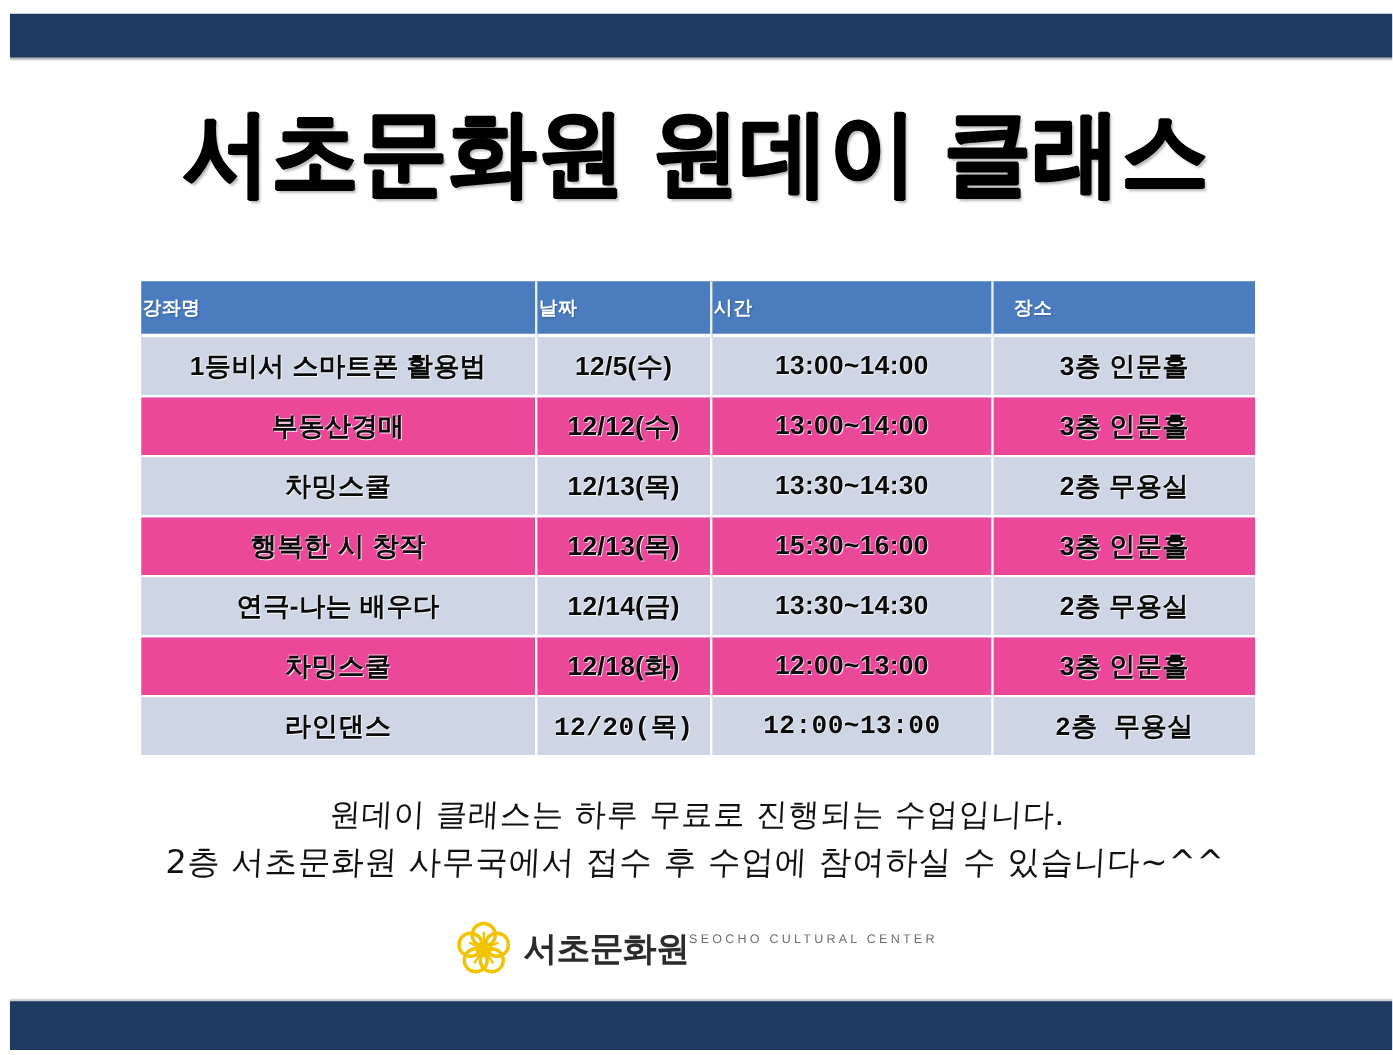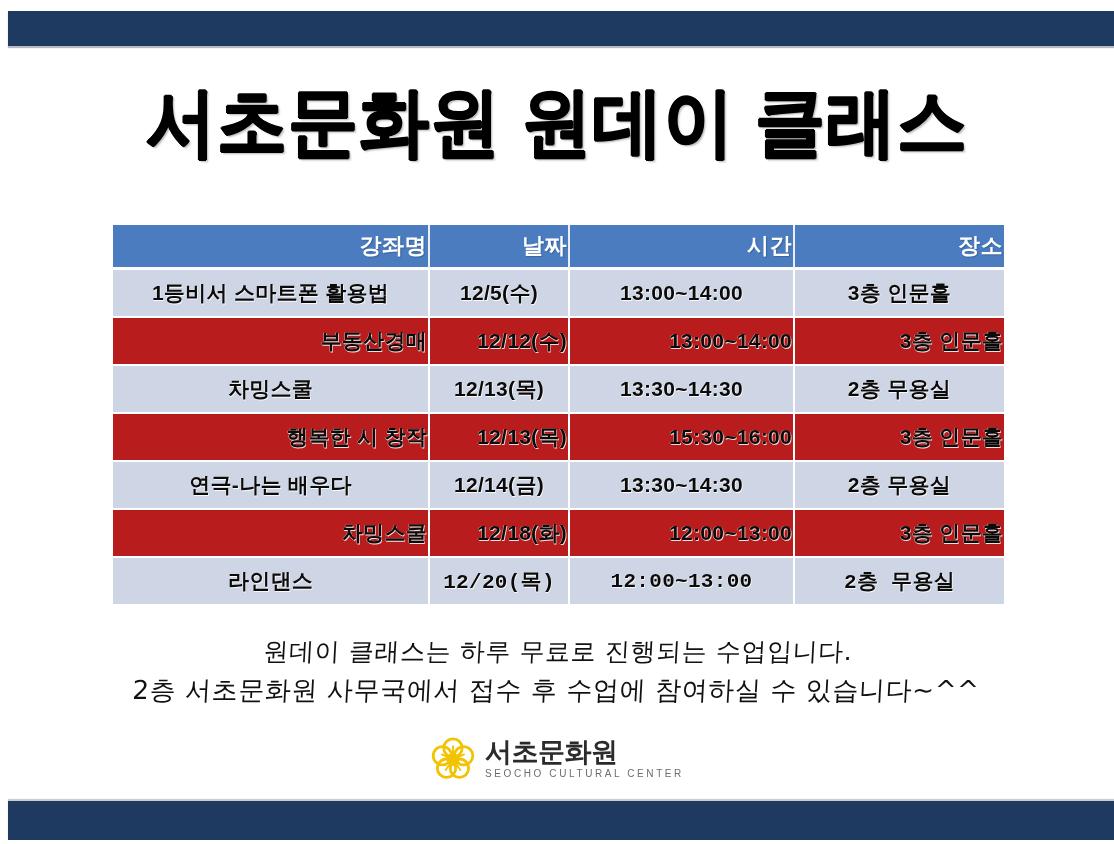--- a/index.html
+++ b/index.html
@@ -73,23 +73,23 @@
   }
   table.schedule col.c-course { width: 317px; }
   table.schedule col.c-date   { width: 140px; }
   table.schedule col.c-time   { width: 225px; }
   table.schedule col.c-place  { width: 209px; }
 
   table.schedule thead th {
     height: 40px;
     background: #4a7cbf;
     color: #ffffff;
-    font-size: 22px;
+    font-size: 15px;
     font-weight: bold;
-    text-align: right;
+    text-align: left;
     vertical-align: middle;
     border-right: 2px solid #e9eef7;
     border-bottom: 3px solid #ffffff;
     letter-spacing: 0.5px;
     text-shadow: 1px 1px 1px rgba(40,70,110,0.45);
   }
   table.schedule thead th:last-child { border-right: none; padding-left: 16px; }
 
   table.schedule tbody td {
     height: 44px;
@@ -101,21 +101,21 @@
     border-right: 2px solid #ffffff;
     border-bottom: 2px solid #ffffff;
     letter-spacing: 0.3px;
     text-shadow:
       0.7px 0.7px 0 rgba(255,255,255,0.85),
       -0.5px -0.5px 0 rgba(255,255,255,0.6);
     margin-top: 25px;
   }
   table.schedule tbody td:last-child { border-right: none; }
   table.schedule tbody tr.row-dark  td { background: #ced5e5; }
-  table.schedule tbody tr.row-light td { background: #b91c1c; text-align: right; }
+  table.schedule tbody tr.row-light td { background: #ec4899; }
   table.schedule tbody tr:last-child td { border-bottom: none; font-family: Liberation Mono, monospace; }
 
   
   .note {
     position: absolute;
     left: 0;
     top: 632px;
     width: 1114px;
     text-align: center;
     color: #111111;
@@ -134,21 +134,21 @@
     position: absolute;
     left: 0;
     top: 736px;
     width: 1114px;
     display: flex;
     align-items: center;
     justify-content: center;
     gap: 9px;
   }
   .logo-mark { width: 46px; height: 46px; display: block; }
-  .logo-text { display: flex; flex-direction: column; align-items: flex-start; }
+  .logo-text { display: flex; flex-direction: row; align-items: flex-start; }
   .logo-name {
     font-size: 27px;
     font-weight: bold;
     color: #2b2b2b;
     line-height: 29px;
     letter-spacing: -0.5px;
     font-family: "Liberation Sans", "DejaVu Sans", sans-serif;
   }
   .logo-sub {
     font-size: 10px;

